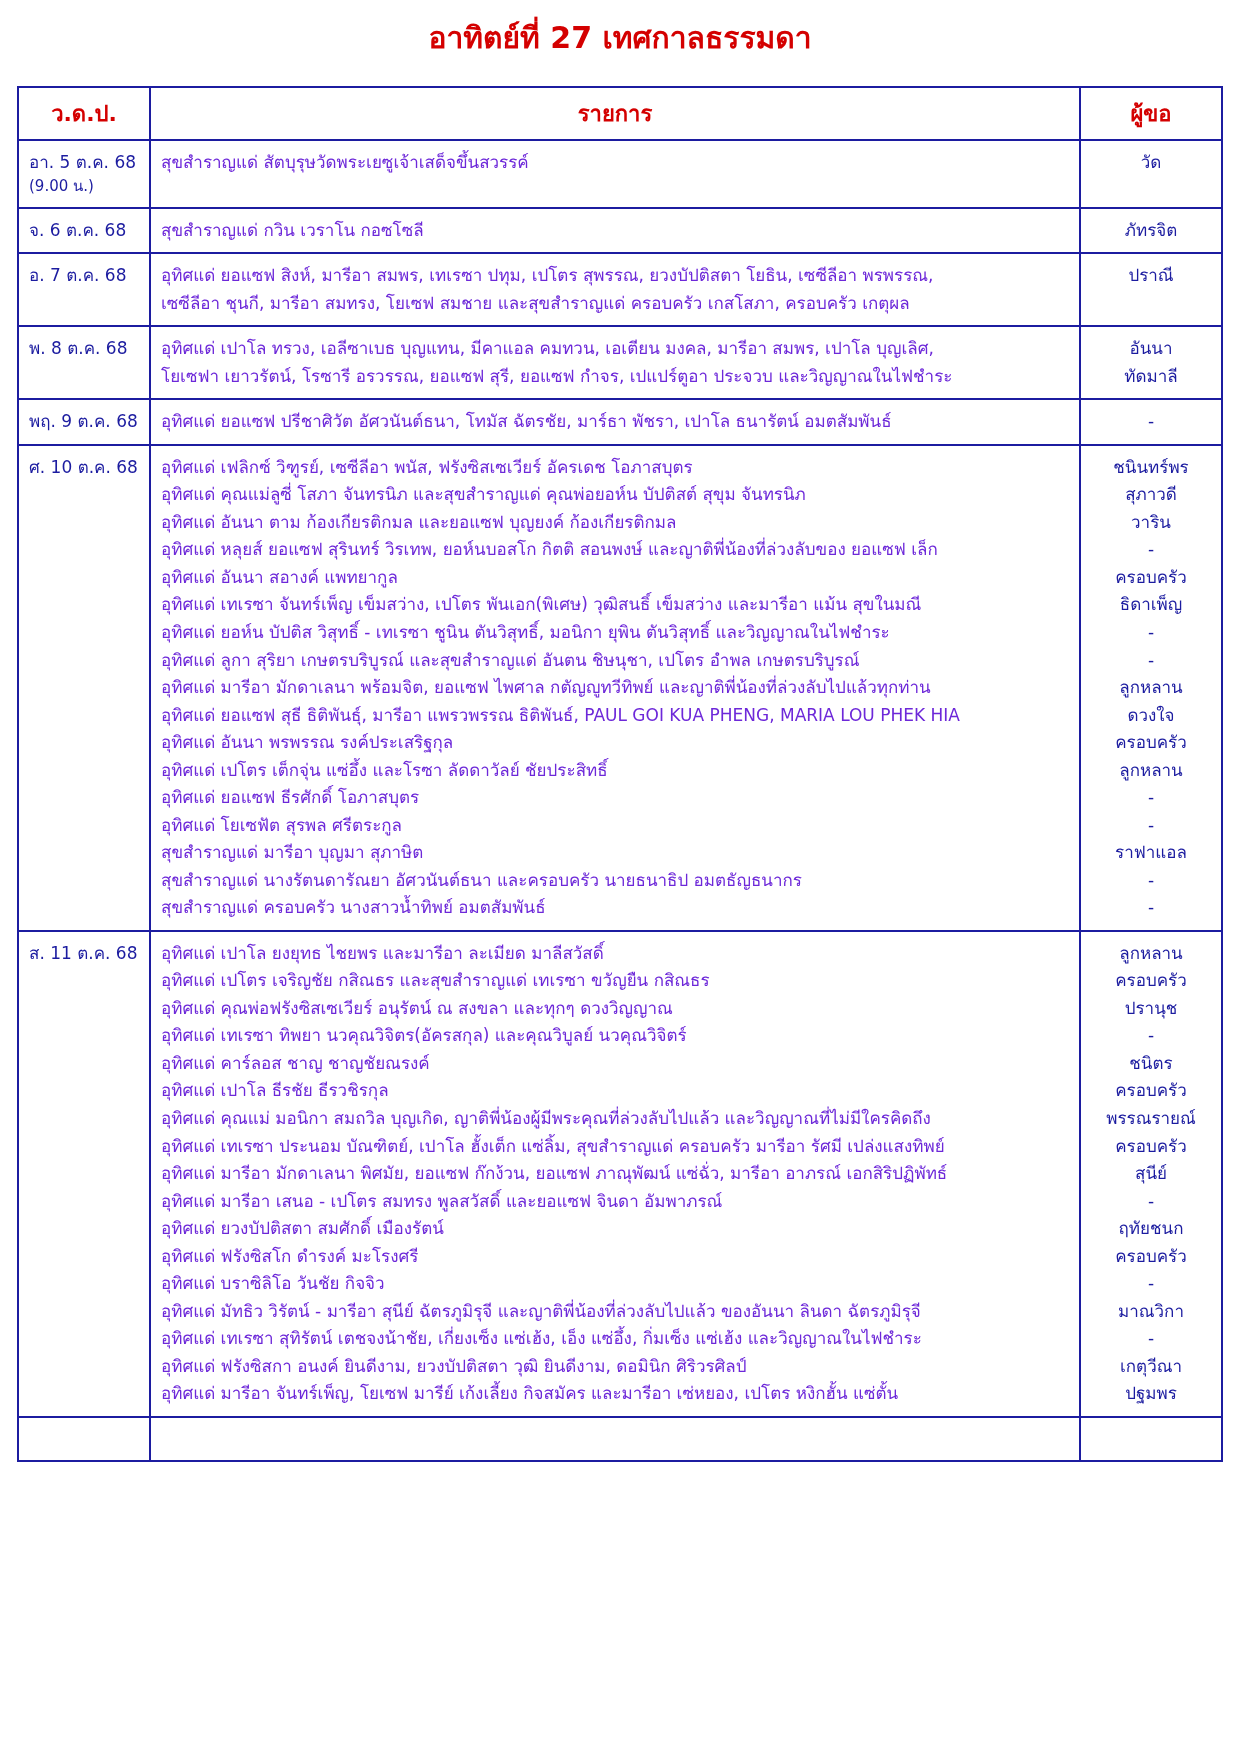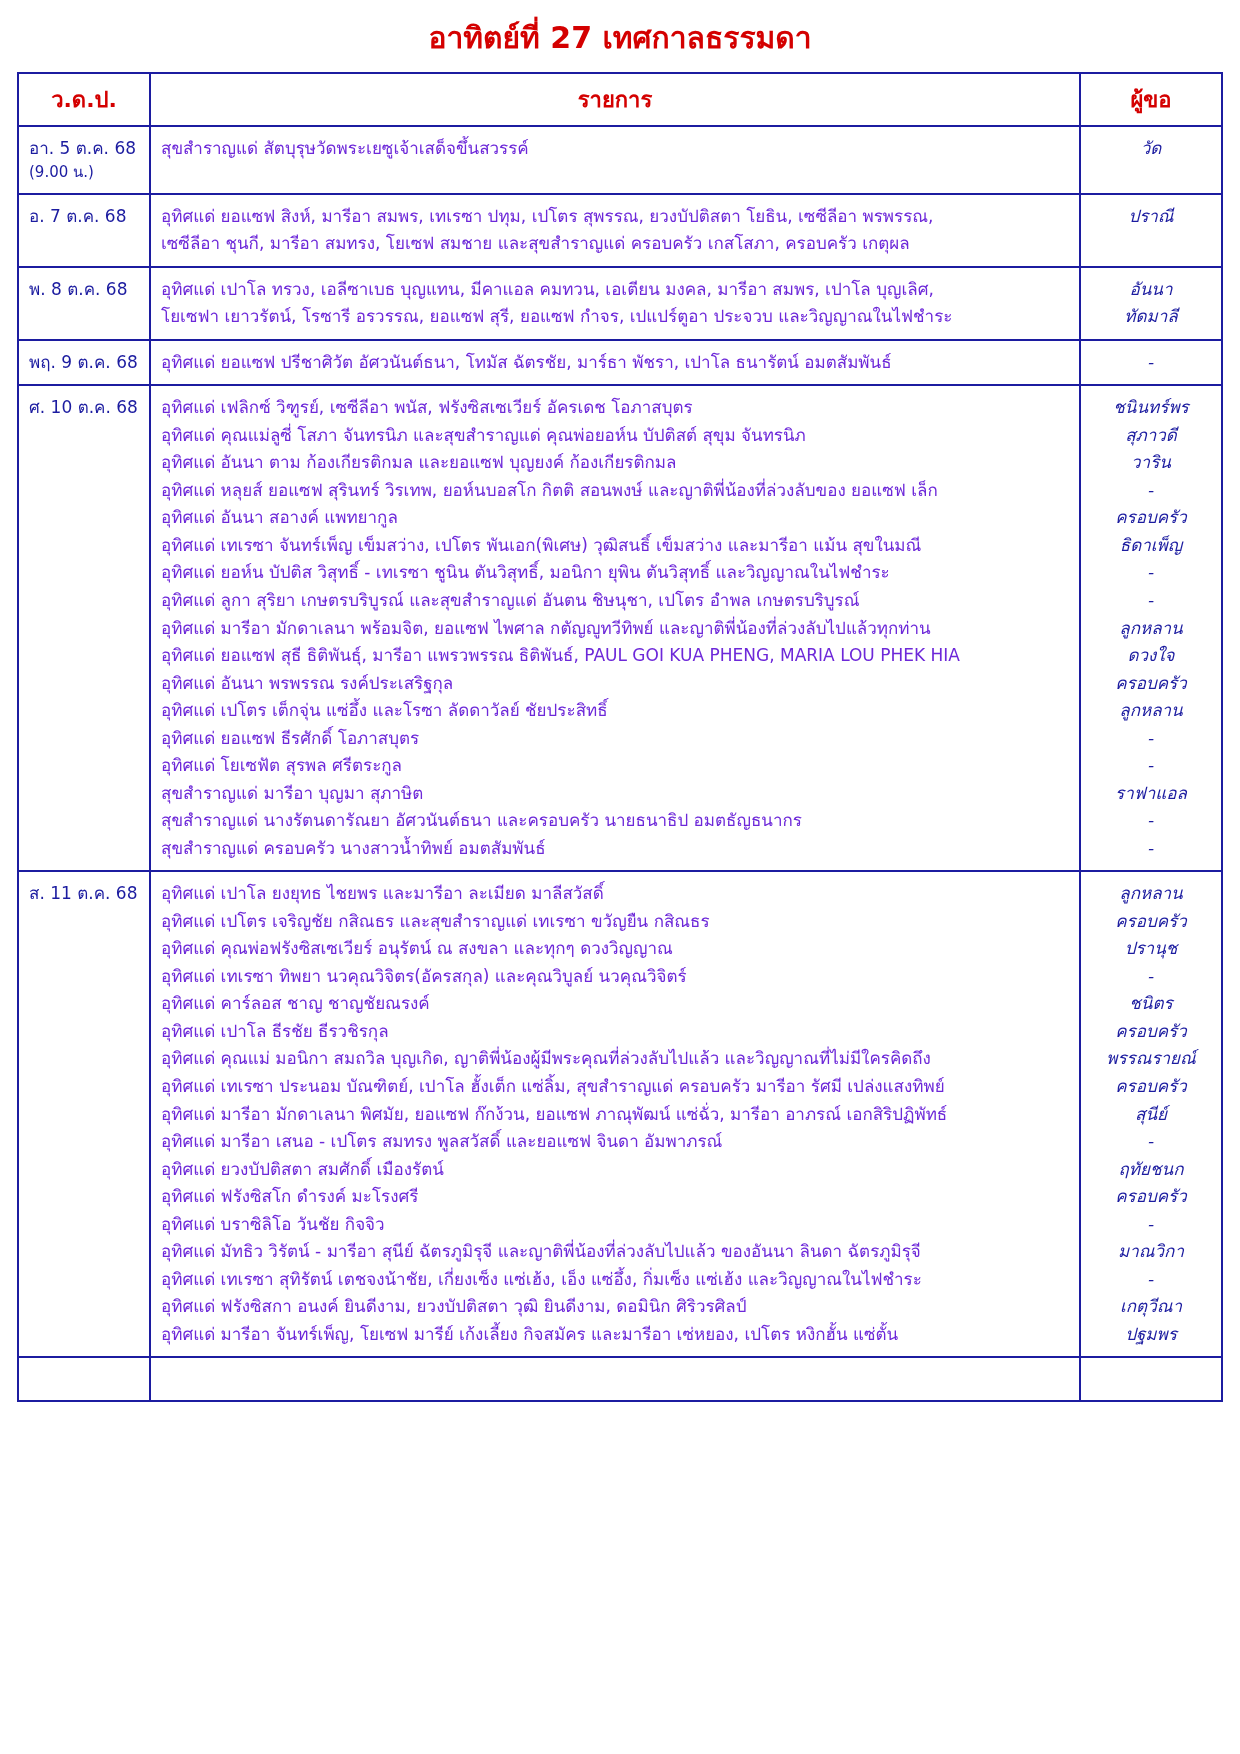--- a/index.html
+++ b/index.html
@@ -22,21 +22,21 @@
     text-align: center;
     color: #d40000;
     font-size: 30px;
     font-weight: bold;
     padding: 14px 0 10px 0;
     letter-spacing: 0px;
   }
   table.sched {
     border-collapse: collapse;
     width: 1204px;
-    margin: 1px auto;
+    margin: 15px auto;
     table-layout: fixed;
   }
   table.sched th, table.sched td {
     border: 2px solid #1c1ca0;
     vertical-align: top;
     padding: 8px 10px;
   }
   thead th {
     color: #d40000;
     font-size: 22px;
@@ -66,21 +66,20 @@
   }
   td.list .line {
     display: block;
     white-space: nowrap;
   }
   td.req {
     text-align: center;
     font-size: 17px;
     color: #1c1ca0;
     line-height: 1.62;
-    font-style: italic;
   }
   td.req .line {
     display: block;
   }
   tr.empty td { height: 26px; }
 </style>
 </head>
 <body>
 
 <div class="page">
@@ -101,20 +100,29 @@
       </tr>
     </thead>
     <tbody id="table-body">
         <tr>
           <td class="date"><span>อา. 5 ต.ค. 68</span><span class="sub">(9.00 น.)</span></td>
           <td class="list">
             <span class="line">สุขสำราญแด่ สัตบุรุษวัดพระเยซูเจ้าเสด็จขึ้นสวรรค์</span>
           </td>
           <td class="req">
             <span class="line">วัด</span>
+          </td>
+        </tr>
+        <tr>
+          <td class="date"><span>จ. 6 ต.ค. 68</span></td>
+          <td class="list">
+            <span class="line">สุขสำราญแด่ กวิน เวราโน กอซโซลี</span>
+          </td>
+          <td class="req">
+            <span class="line">ภัทรจิต</span>
           </td>
         </tr>
         <tr>
           <td class="date"><span>อ. 7 ต.ค. 68</span></td>
           <td class="list">
             <span class="line">อุทิศแด่ ยอแซฟ สิงห์, มารีอา สมพร, เทเรซา ปทุม, เปโตร สุพรรณ, ยวงบัปติสตา โยธิน, เซซีลีอา พรพรรณ,</span>
             <span class="line">เซซีลีอา ชุนกี, มารีอา สมทรง, โยเซฟ สมชาย และสุขสำราญแด่ ครอบครัว เกสโสภา, ครอบครัว เกตุผล</span>
           </td>
           <td class="req">
             <span class="line">ปราณี</span>

